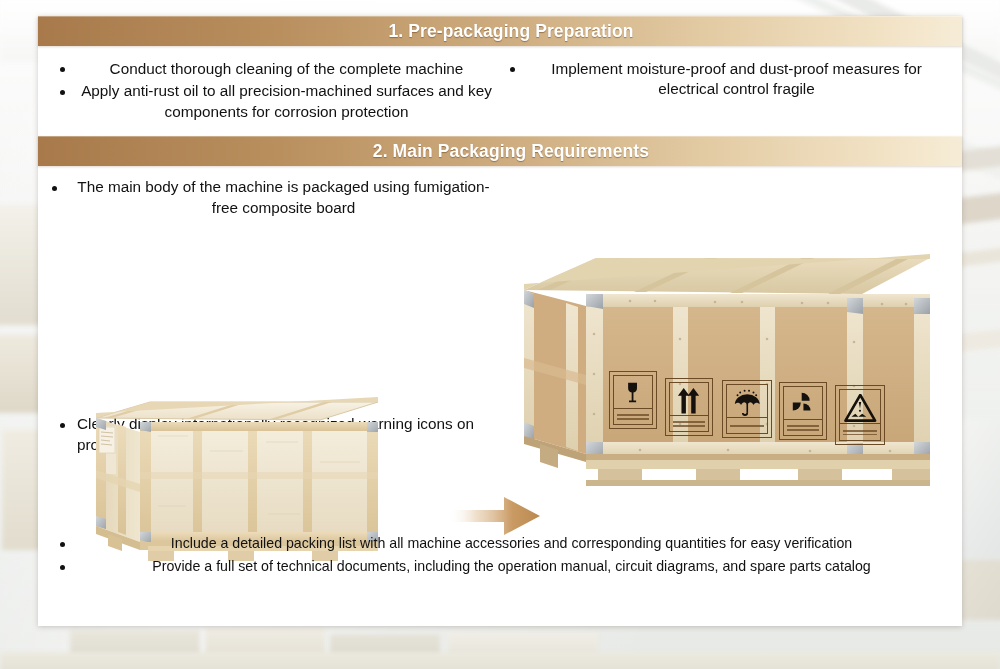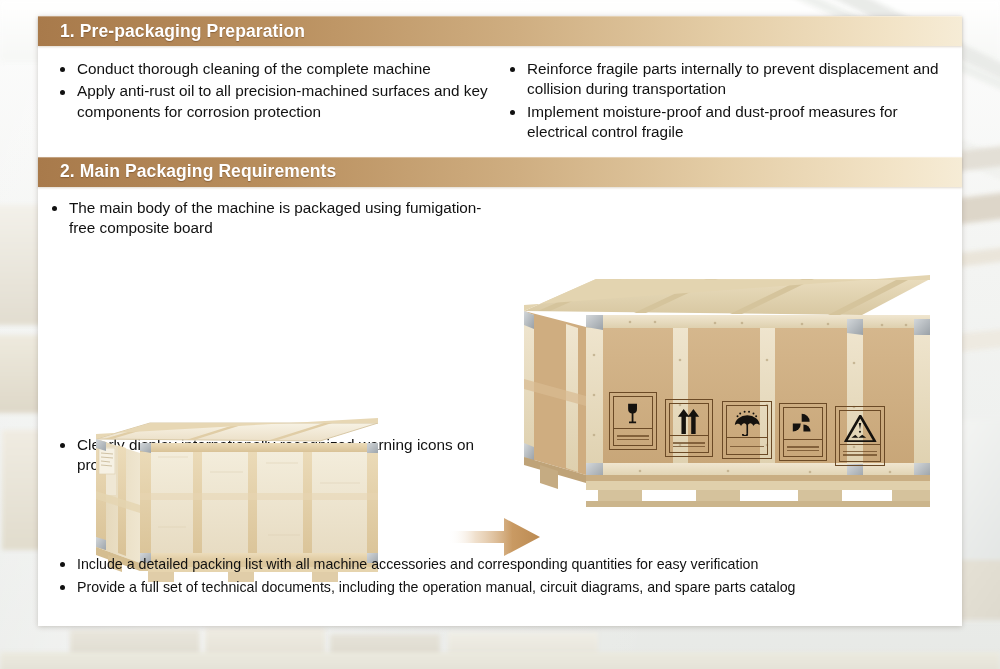--- a/index.html
+++ b/index.html
@@ -30,34 +30,34 @@
     position:absolute;left:38px;top:16px;width:924px;height:610px;
     background:#ffffff;
     box-shadow:0 1px 5px rgba(90,80,70,.28);
   }
 
   
   .bar{
     position:relative;height:30px;
     background:linear-gradient(90deg,#a87a4b 0%,#b98f5e 26%,#cfae81 52%,#e4cda6 74%,#f2e3c6 92%,#f6ecd6 100%);
     box-shadow:inset 0 1px 0 rgba(255,255,255,.30), 0 1px 2px rgba(130,100,60,.25);
-    display:flex;align-items:center;
+    display:flex;align-items:center;justify-content:center;
   }
   .bar .barTxt{
     font-size:17.5px;font-weight:bold;color:#ffffff;
     letter-spacing:.1px;padding-left:22px;
     text-shadow:0 1px 1px rgba(105,70,35,.55);
     white-space:nowrap;
   }
 
   
   ul.bl{list-style:none;margin:0;padding:0;}
   ul.bl li{
     position:relative;padding-left:23px;margin:0 0 2px 0;
-    font-size:15.3px;line-height:1.34;color:#111111;
+    font-size:15.3px;line-height:1.34;color:#111111;text-align:center;
   }
   ul.bl li::before{
     content:"";position:absolute;left:6px;top:.53em;
     width:5px;height:5px;border-radius:50%;background:#111;
   }
   ul.bl.just li{text-align:justify;}
   ul.bl.tight li{font-size:14.2px;line-height:1.32;margin-bottom:4px;}
 
   
   .s1body{display:flex;padding:13px 16px 12px 16px;gap:8px;}
@@ -123,21 +123,20 @@
   </div>
   <div class="s1body">
     <div class="s1col left">
       <ul class="bl">
         <li>Conduct thorough cleaning of the complete machine</li>
         <li>Apply anti-rust oil to all precision-machined surfaces and key components for corrosion protection</li>
       </ul>
     </div>
     <div class="s1col right">
       <ul class="bl">
-        <li>Reinforce fragile parts internally to prevent displacement and collision during transportation</li>
         <li>Implement moisture-proof and dust-proof measures for electrical control fragile</li>
       </ul>
     </div>
   </div>
 
   <div class="bar">
     <span class="barTxt">2. Main Packaging Requirements</span>
   </div>
 
   <div class="s2body">

